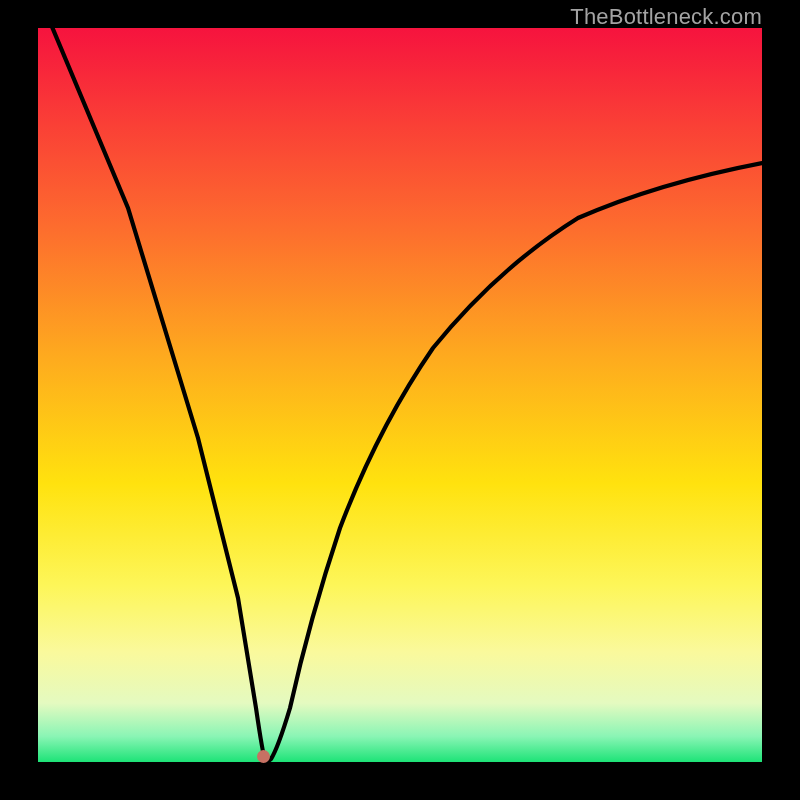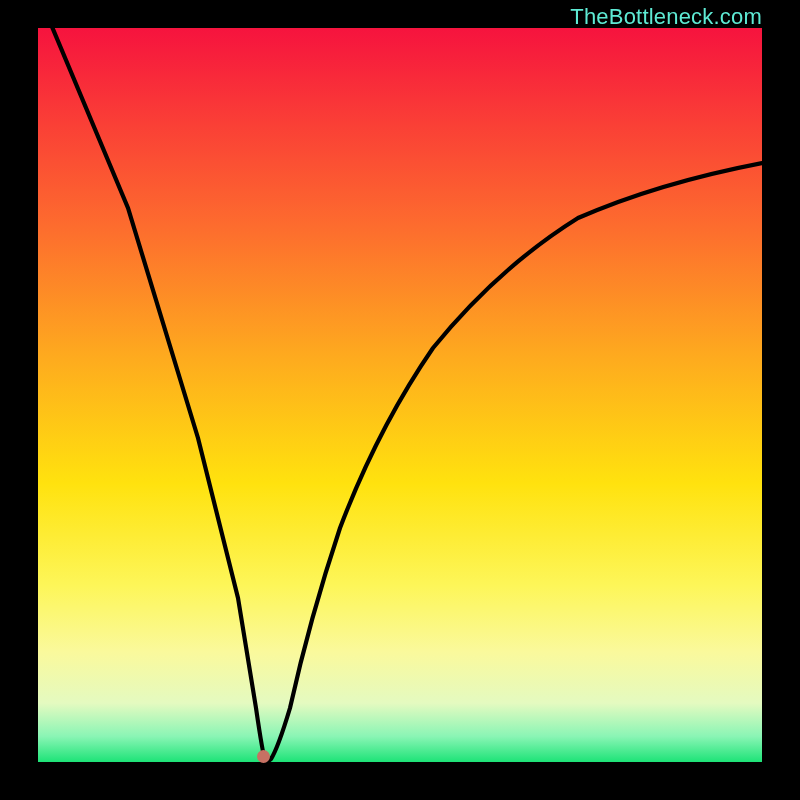--- a/index.html
+++ b/index.html
@@ -43,21 +43,21 @@
     height: 13px;
     border-radius: 50%;
     background: #c77163;
     left: 219px;
     top: 722px;
   }
   .watermark {
     position: absolute;
     top: 4px;
     right: 38px;
-    color: #5eead4;
+    color: #a3a3a3;
     font-size: 22px;
     font-weight: 500;
     letter-spacing: 0.2px;
   }
 </style>
 </head>
 <body>
 
 <div class="frame">
   <svg class="curve" viewBox="0 0 724 734" preserveAspectRatio="none">

